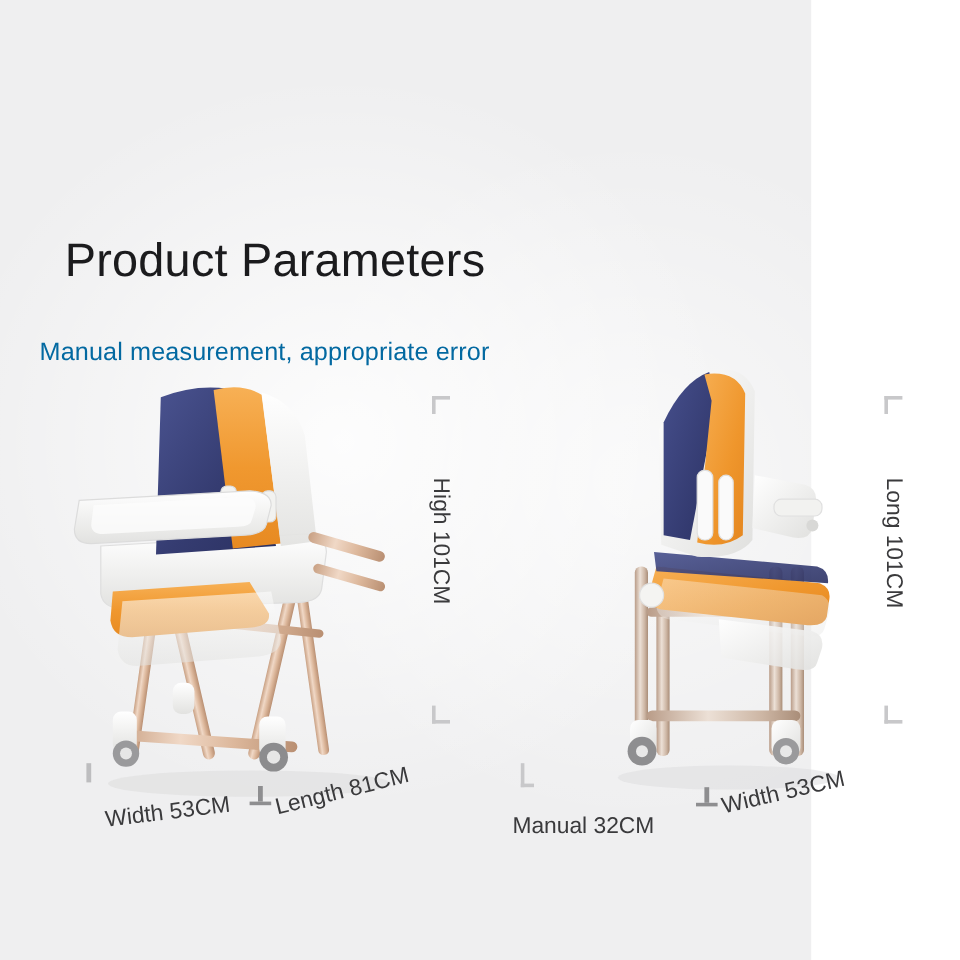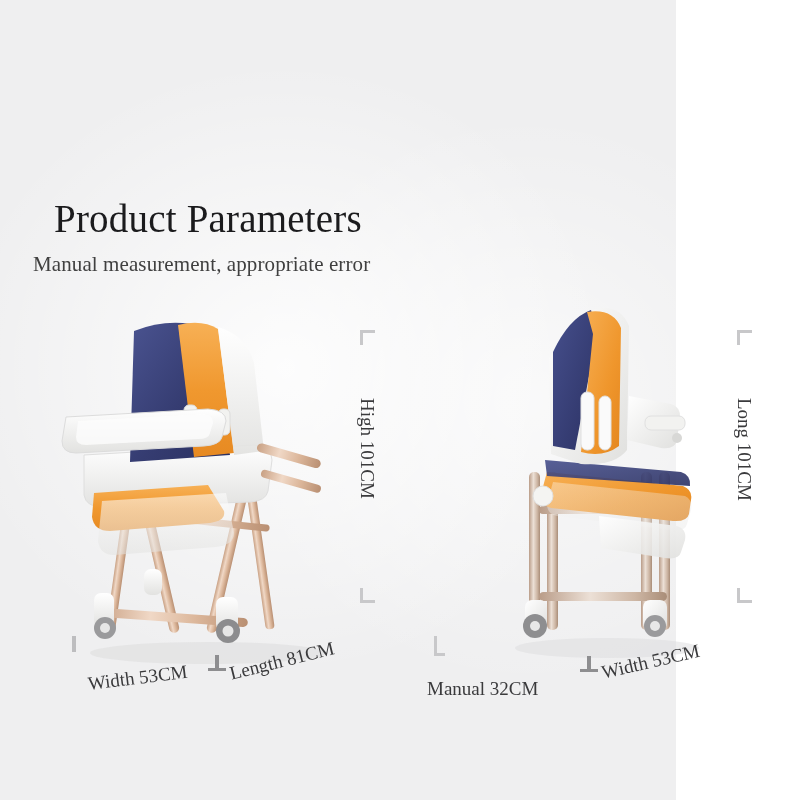--- a/index.html
+++ b/index.html
@@ -7,42 +7,41 @@
   html, body {
     width: 800px; height: 800px;
     overflow: hidden;
     font-family: "Liberation Sans", sans-serif;
   }
 
   #page {
     position: relative;
     width: 676px; height: 800px;
     background: #efeff0;
-    font-family: Liberation Serif, serif;
   }
 
   
   #sheen {
     position: absolute; inset: 0;
     background:
       radial-gradient(ellipse 70% 55% at 42% 46%, rgba(255,255,255,.85) 0%, rgba(255,255,255,0) 70%),
       radial-gradient(ellipse 60% 50% at 78% 50%, rgba(255,255,255,.60) 0%, rgba(255,255,255,0) 72%);
     pointer-events: none;
   }
 
   
   #title {
     position: absolute; left: 54px; top: 196px;
     font-size: 39px; font-weight: 400; letter-spacing: .2px;
     color: #1b1b1d; white-space: nowrap;
   }
   #subtitle {
-    position: absolute; left: 33px; top: 252px;
+    position: absolute; left: 33px; top: 282px;
     font-size: 21px; font-weight: 400; letter-spacing: .1px;
-    color: #404040; white-space: nowrap;
+    color: #0369a1; white-space: nowrap;
   }
 
   
   .dim-label {
     position: absolute;
     font-size: 19px; color: #3a3a3c;
     white-space: nowrap;
   }
   .vert { transform-origin: left top; }
 

